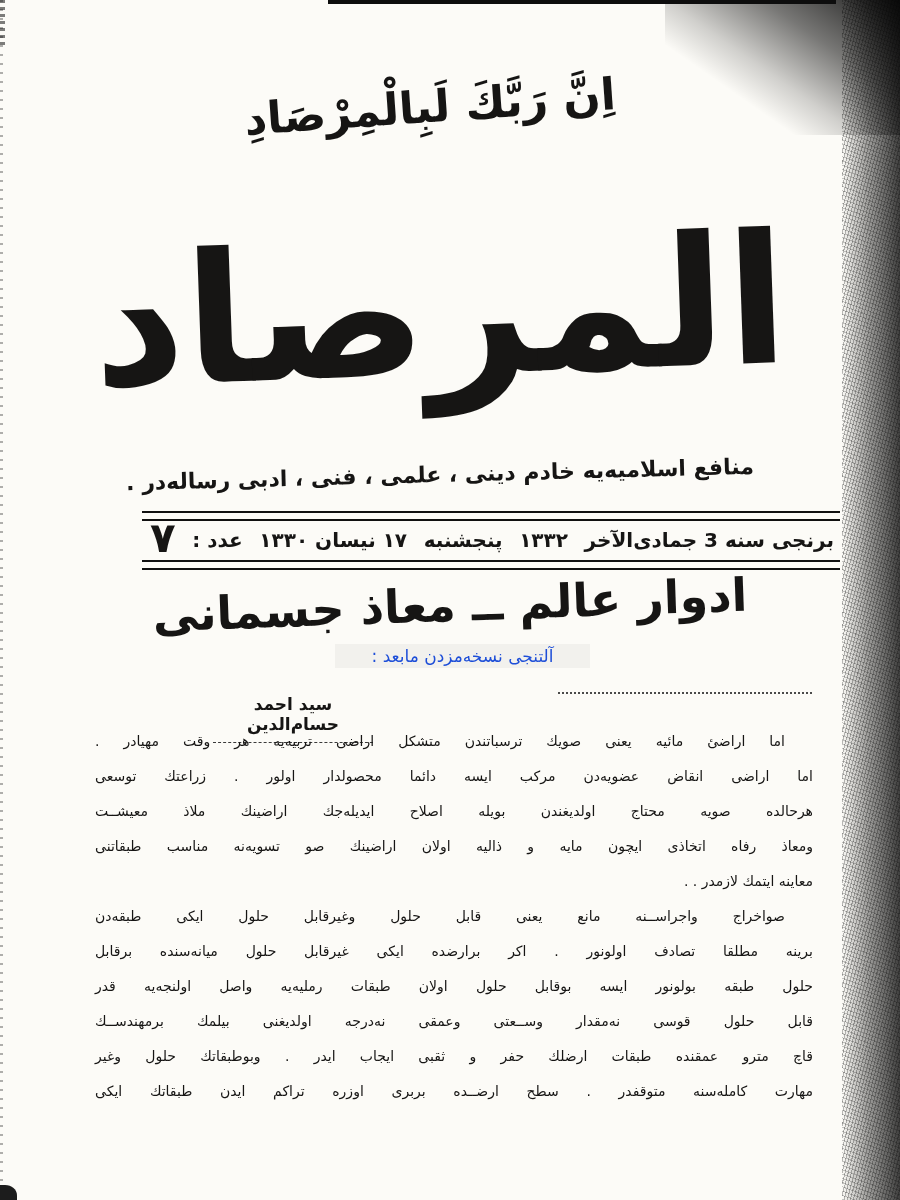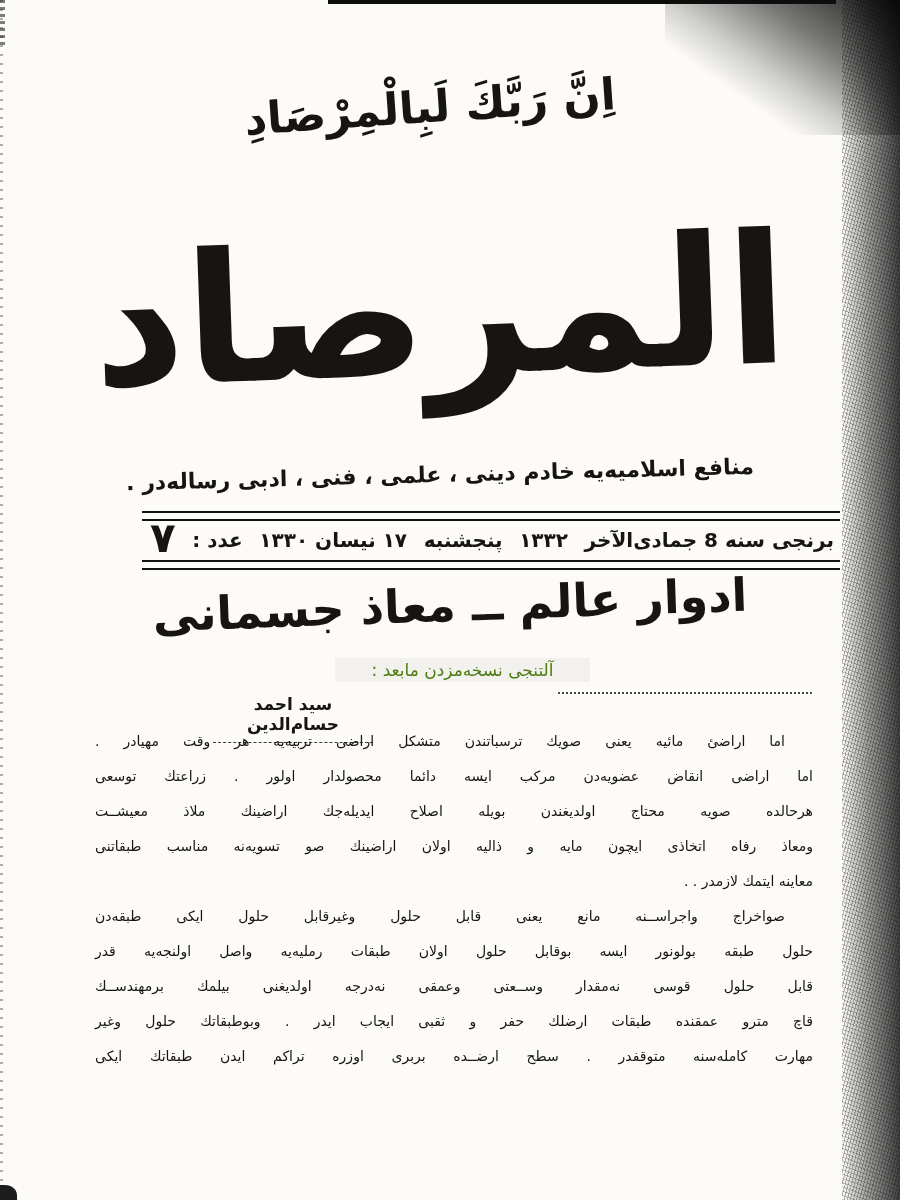--- a/index.html
+++ b/index.html
@@ -55,22 +55,22 @@
     font-size:20px;font-weight:bold;white-space:nowrap;direction:rtl;
   }
   .issue-number{font-size:42px;line-height:1;font-weight:bold;transform:translateY(-2px);}
   
   .article-heading{
     position:absolute;left:100px;top:578px;width:700px;
     text-align:center;font-size:46px;font-weight:bold;
     transform:rotate(-2deg);
   }
   .continuation{
-    position:absolute;left:335px;top:658px;width:255px;
-    font-size:17px;color:#4d7c0f;background:rgba(60,60,60,.05);
+    position:absolute;left:335px;top:644px;width:255px;
+    font-size:17px;color:#1d4ed8;background:rgba(60,60,60,.05);
     text-align:center;padding:2px 0;
   }
   .continuation-dots{position:absolute;left:558px;top:692px;width:254px;height:0;
     border-top:2px dotted #4a4a4a;}
   .author{
     position:absolute;left:213px;top:694px;width:160px;
     font-size:17px;font-weight:bold;text-align:center;
     border-bottom:1px dashed #3a3a3a;padding-bottom:8px;
   }
   
@@ -94,40 +94,41 @@
   <div class="art-top-left-tick"></div>
   <div class="art-left-edge"></div>
   <div class="art-bottom-left"></div>
 
   <div class="motto" dir="rtl">اِنَّ رَبَّكَ لَبِالْمِرْصَادِ</div>
   <div class="masthead" dir="rtl">المرصاد</div>
   <div class="subtitle" dir="rtl">منافع اسلامیه‌یه خادم دینی ، علمی ، فنی ، ادبی رساله‌در .</div>
 
   <div class="double-rule rule-upper"></div>
   <div class="issue-row">
-    <span>برنجی سنه 8 جمادی‌الآخر</span>
+    <span>برنجی سنه 3 جمادی‌الآخر</span>
     <span>١٣٣٢</span>
     <span>پنجشنبه</span>
     <span>١٧ نیسان ١٣٣٠</span>
     <span>عدد :</span>
     <span class="issue-number">٧</span>
   </div>
   <div class="double-rule rule-lower"></div>
 
   <div class="article-heading" dir="rtl">ادوار عالم ــ معاذ جسمانی</div>
   <div class="continuation" dir="rtl">آلتنجی نسخه‌مزدن مابعد :</div>
   <div class="continuation-dots"></div>
   <div class="author" dir="rtl">سید احمد حسام‌الدین</div>
 
   <div class="body-text">
     <div class="body-line indent" dir="rtl">اما اراضئ مائیه یعنی صویك ترسباتندن متشكل اراضی تربیه‌یه هر وقت مهیادر .</div>
     <div class="body-line" dir="rtl">اما اراضی انقاض عضویه‌دن مركب ایسه دائما محصولدار اولور . زراعتك توسعی</div>
     <div class="body-line" dir="rtl">هرحالده صویه محتاج اولدیغندن بویله اصلاح ایدیله‌جك اراضینك ملاذ معیشــت</div>
     <div class="body-line" dir="rtl">ومعاذ رفاه اتخاذی ایچون مایه و ذالیه اولان اراضینك صو تسویه‌نه مناسب طبقاتنی</div>
     <div class="body-line para-end" dir="rtl">معاینه ایتمك لازمدر . .</div>
     <div class="body-line indent" dir="rtl">صواخراج واجراســنه مانع یعنی قابل حلول وغیرقابل حلول ایكی طبقه‌دن</div>
+    <div class="body-line" dir="rtl">برینه مطلقا تصادف اولونور . اكر برارضده ایكی غیرقابل حلول میانه‌سنده برقابل</div>
     <div class="body-line" dir="rtl">حلول طبقه بولونور ایسه بوقابل حلول اولان طبقات رملیه‌یه واصل اولنجه‌یه قدر</div>
     <div class="body-line" dir="rtl">قابل حلول قوسی نه‌مقدار وســعتی وعمقی نه‌درجه اولدیغنی بیلمك برمهندســك</div>
     <div class="body-line" dir="rtl">قاچ مترو عمقنده طبقات ارضلك حفر و ثقبی ایجاب ایدر . وبوطبقاتك حلول وغیر</div>
     <div class="body-line" dir="rtl">مهارت كامله‌سنه متوقفدر . سطح ارضــده بربری اوزره تراكم ایدن طبقاتك ایكی</div>
   </div>
 
 </div>
 
 </body></html>

